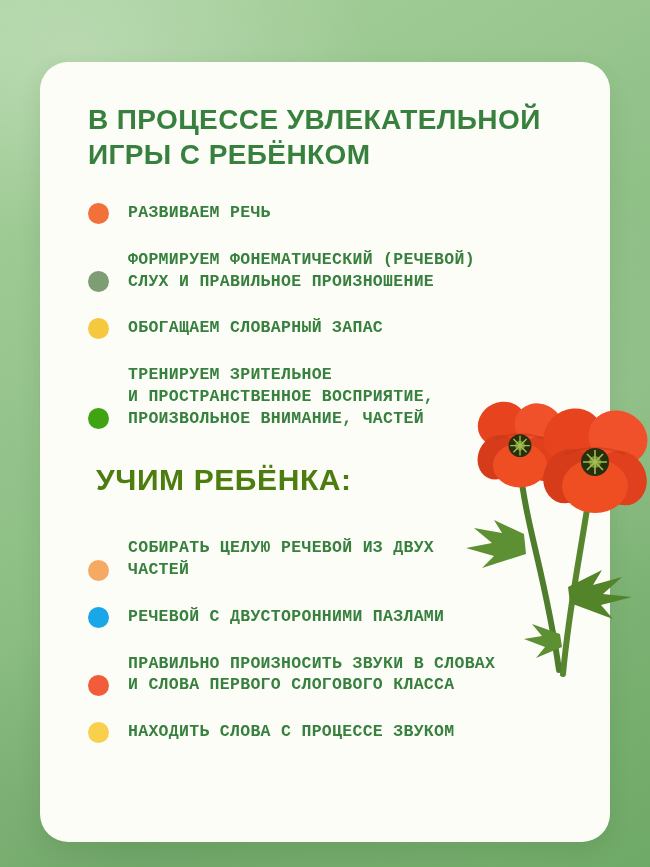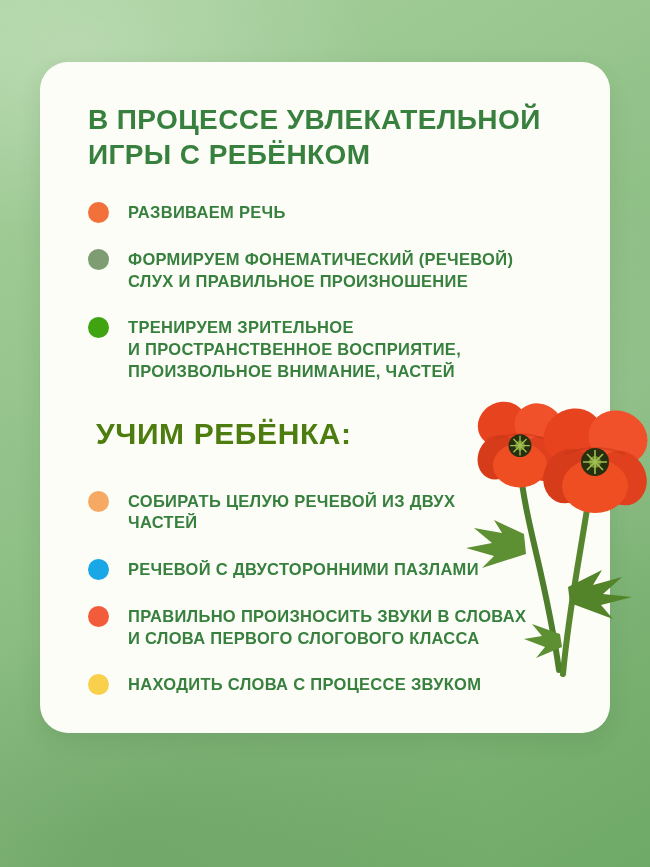--- a/index.html
+++ b/index.html
@@ -16,42 +16,43 @@
       radial-gradient(ellipse 420px 260px at 12% 6%, rgba(255,255,255,0.22), rgba(255,255,255,0) 70%),
       radial-gradient(ellipse 500px 300px at 95% 45%, rgba(255,255,255,0.10), rgba(255,255,255,0) 70%),
       radial-gradient(ellipse 520px 320px at 20% 98%, rgba(60,110,55,0.18), rgba(60,110,55,0) 70%),
       linear-gradient(150deg, #a9d19e 0%, #8fc086 45%, #6fa967 100%);
   }
   .card {
     position: absolute;
     left: 40px;
     top: 62px;
     width: 570px;
-    height: 671px;
+    height: 780px;
     background: #fdfdf8;
     border-radius: 28px;
     box-shadow: 0 8px 22px rgba(30,60,30,0.10);
     box-sizing: border-box;
     padding: 40px 44px 0 48px;
     z-index: 1;
   }
   .title {
     color: #37803e;
     font-size: 28px;
     line-height: 1.25;
     font-weight: 800;
     letter-spacing: 0.4px;
     white-space: pre-line;
     margin: 0 0 30px 0;
   }
   .list { display: block; }
   .item {
     display: flex;
-    align-items: flex-start;
+    align-items: flex-end;
     margin-bottom: 25px;
+    font-family: Liberation Mono, monospace;
   }
   .dot {
     flex: 0 0 auto;
     width: 21px;
     height: 21px;
     border-radius: 50%;
     margin-right: 19px;
     background: #ccc;
   }
   .item-text {
@@ -90,20 +91,24 @@
 
   <div class="list">
     <div class="item">
       <span class="dot" style="background: rgb(242, 112, 58);"></span>
       <span class="item-text">РАЗВИВАЕМ РЕЧЬ</span>
     </div>
     <div class="item">
       <span class="dot" style="background: rgb(127, 157, 114);"></span>
       <span class="item-text">ФОРМИРУЕМ ФОНЕМАТИЧЕСКИЙ (РЕЧЕВОЙ)
 СЛУХ И ПРАВИЛЬНОЕ ПРОИЗНОШЕНИЕ</span>
+    </div>
+    <div class="item">
+      <span class="dot" style="background: rgb(246, 200, 63);"></span>
+      <span class="item-text">ОБОГАЩАЕМ СЛОВАРНЫЙ ЗАПАС</span>
     </div>
     <div class="item">
       <span class="dot" style="background: rgb(63, 163, 18);"></span>
       <span class="item-text">ТРЕНИРУЕМ ЗРИТЕЛЬНОЕ
 И ПРОСТРАНСТВЕННОЕ ВОСПРИЯТИЕ,
 ПРОИЗВОЛЬНОЕ ВНИМАНИЕ, ЧАСТЕЙ</span>
     </div>
   </div>
 
   <h2 class="subheading">УЧИМ РЕБЁНКА:</h2>

